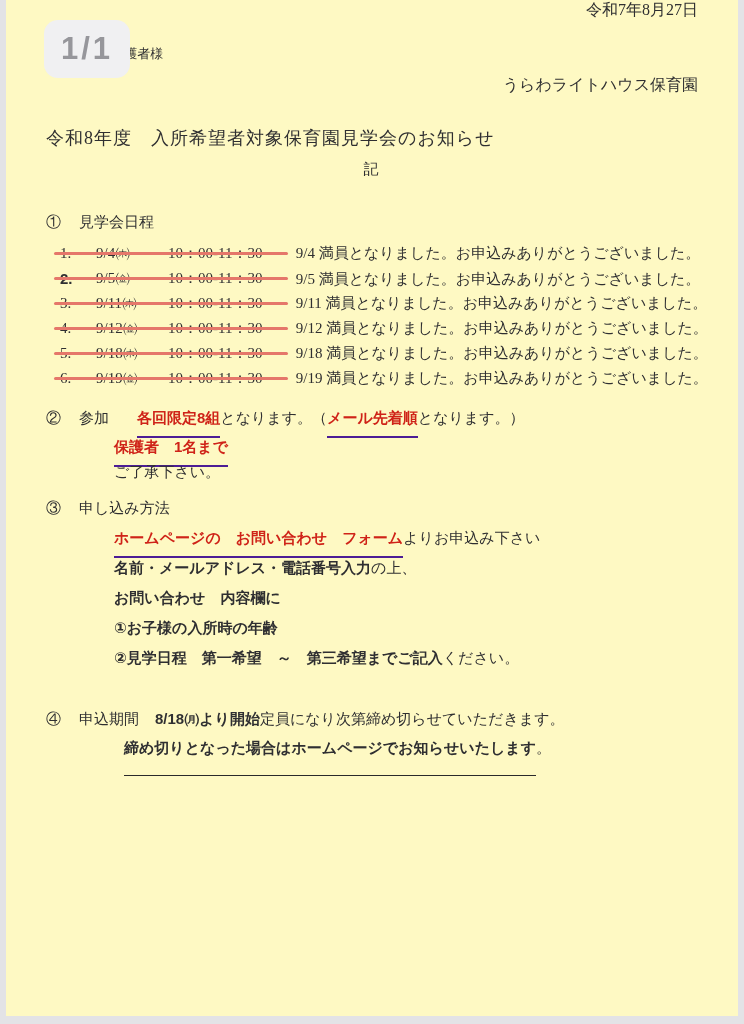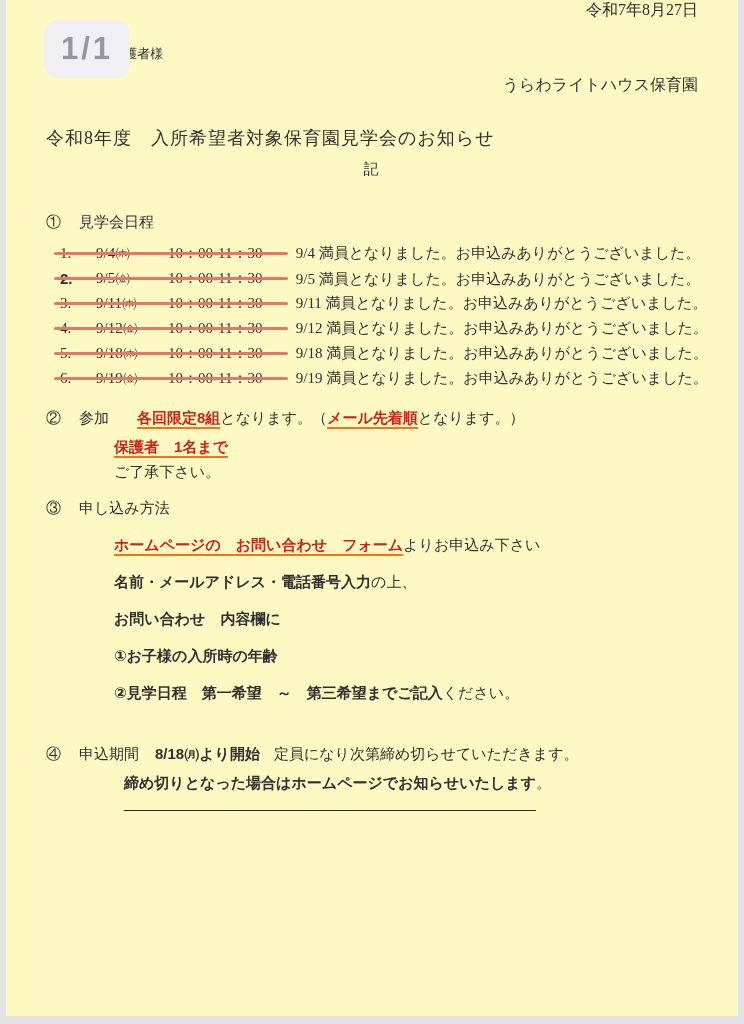--- a/index.html
+++ b/index.html
@@ -47,39 +47,39 @@
   .strike::after{
     content:"";position:absolute;left:-6px;right:-2px;top:11px;height:2.6px;
     background:#e5776a;border-radius:2px;
   }
   .s-no{width:36px;flex:none;}
   .s-no.no-bold{font-weight:bold;font-family:"Liberation Sans","DejaVu Sans",sans-serif;}
   .s-date{width:72px;flex:none;}
   .s-time{width:118px;flex:none;}
   .s-status{margin-left:6px;}
   .ru{color:#cf2318;font-weight:bold;font-family:"Liberation Sans","DejaVu Sans",sans-serif;
-      border-bottom:2px solid #f97316;padding-bottom:1px;}
+      border-bottom:2px solid #4c1d95;padding-bottom:10px;}
   .bu{font-weight:bold;font-family:"Liberation Sans","DejaVu Sans",sans-serif;
       border-bottom:1.8px solid #2a2a2a;padding-bottom:19px;}
   .b{font-weight:bold;font-family:"Liberation Sans","DejaVu Sans",sans-serif;}
 
   .participation{margin-top:14px;line-height:25px;}
   .p-line1{display:flex;white-space:nowrap;align-items:baseline;}
   .p-label{width:58px;flex:none;}
   .p-indent{margin-left:68px;}
   .p-gap{margin-top:3px;}
 
   .application{margin-top:12px;line-height:23px;}
   .a-lines{margin-left:68px;margin-top:6px;}
-  .a-line{margin-top:13px;white-space:nowrap;}
+  .a-line{margin-top:6px;white-space:nowrap;}
 
   .period{margin-top:36px;line-height:25px;}
   .pd-line1{display:flex;white-space:nowrap;align-items:baseline;}
   .pd-label{width:76px;flex:none;}
-  .pd-gap{margin-left:14px;}
+  .pd-gap{}
   .pd-line2{margin-left:78px;margin-top:3px;white-space:nowrap;}
 </style>
 </head>
 <body>
 
 <div class="page">
 
   <div class="page-badge">
     <span>1/1</span>
   </div>

